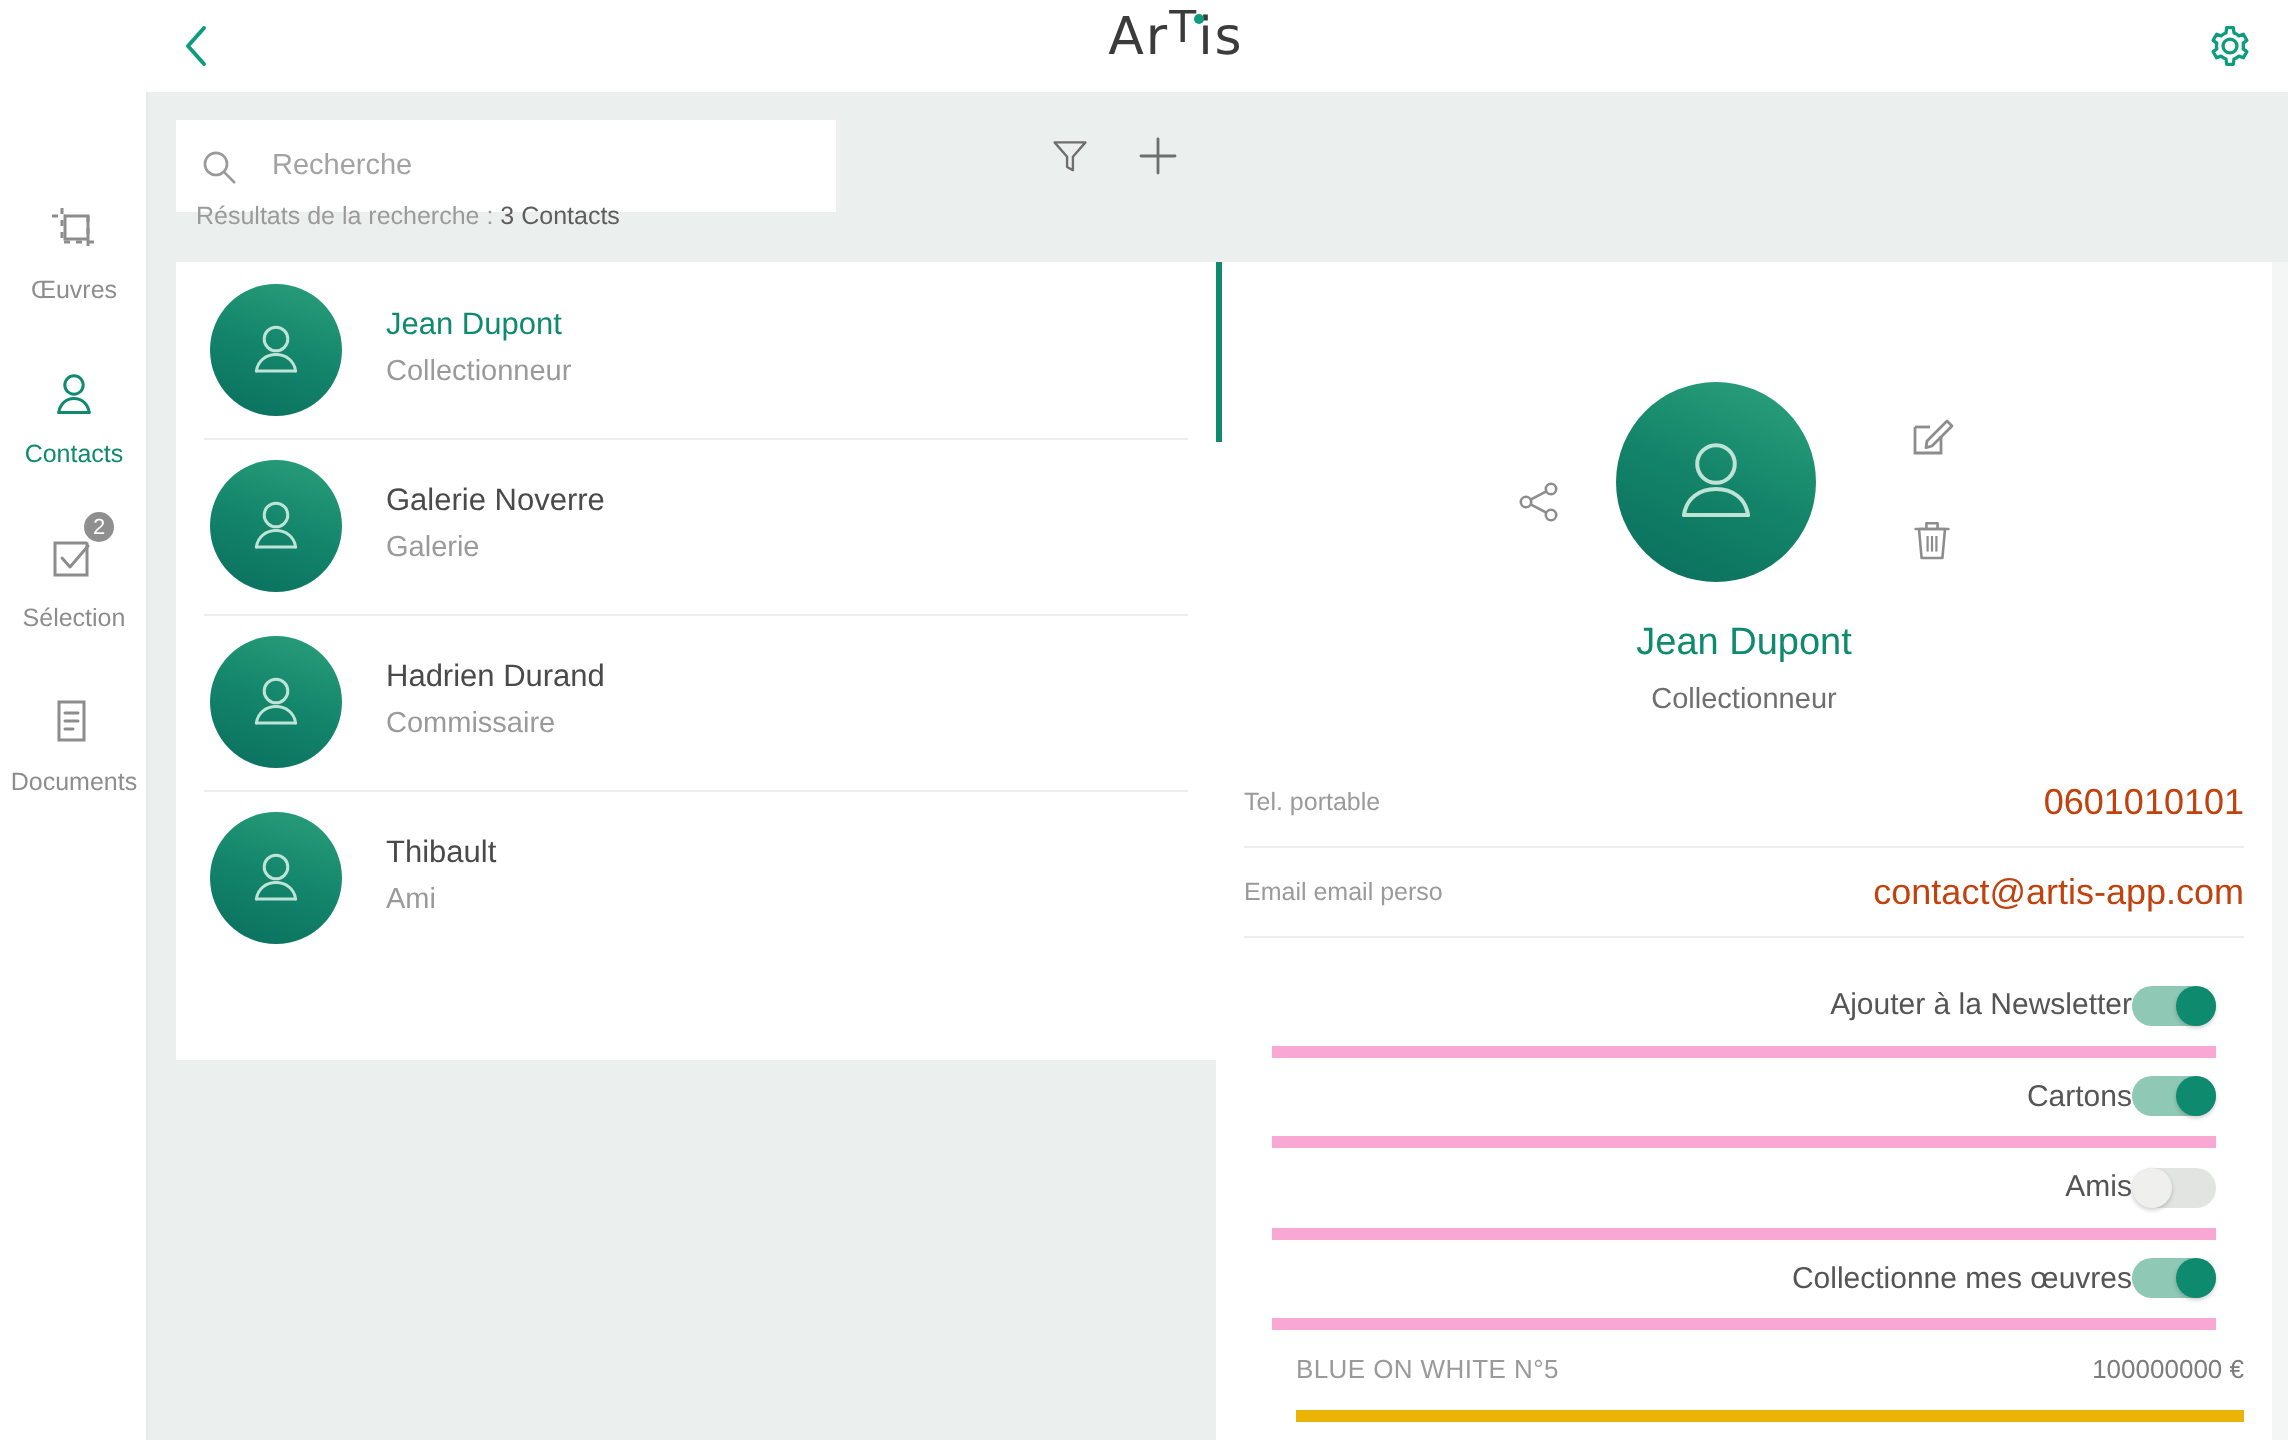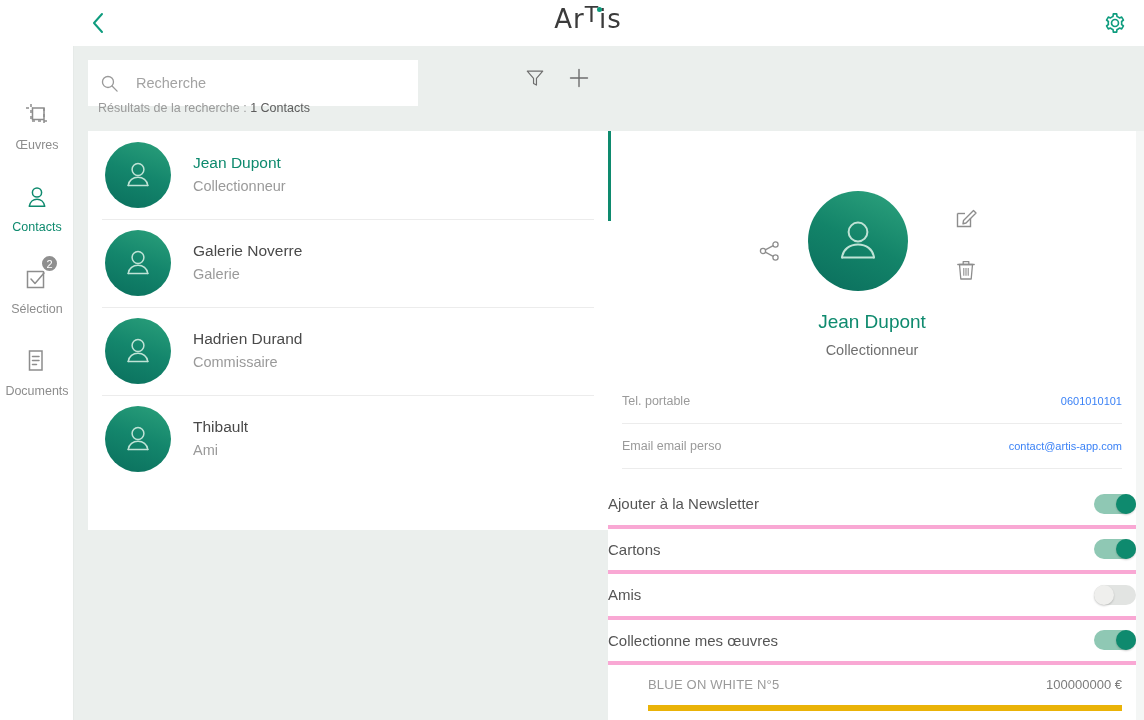--- a/index.html
+++ b/index.html
@@ -161,25 +161,25 @@
     position: absolute; left: 0; right: 0; top: 211px; text-align: center;
     font-size: 14.5px; color: #6f6f6f;
   }
 
   .fields { position: absolute; left: 0; right: 0; top: 248px; }
   .field-row {
     margin: 0 14px; height: 45px; display: flex; align-items: center;
     justify-content: space-between; border-bottom: 1px solid #ececec;
   }
   .field-label { font-size: 12.5px; color: #9a9a9a; }
-  .field-value { font-size: 11px; color: #3b82f6; }
+  .field-value { font-size: 18px; color: #c2410c; }
 
   .toggle-row {
-    margin: 0 0; height: 45.5px; display: flex; align-items: center;
-    justify-content: space-between; border-bottom: 4px solid #f9a8d4;
+    margin: 0 28px; height: 45.5px; display: flex; align-items: center;
+    justify-content: flex-end; border-bottom: 6px solid #f9a8d4;
   }
   .toggle-label { font-size: 15px; color: #555555; }
   .switch {
     width: 42px; height: 20px; border-radius: 10px; position: relative;
     cursor: pointer; background: #8fc8b4;
   }
   .switch .knob {
     position: absolute; width: 20px; height: 20px; border-radius: 50%;
     top: 0; right: 0; background: #0e8a6e;
     box-shadow: 0 1px 2px rgba(0,0,0,.2);
@@ -289,21 +289,21 @@
     </div>
 
     <div class="tool-ico tool-plus">
       <svg width="22" height="22" viewBox="0 0 22 22">
         <line x1="11" y1="2.5" x2="11" y2="19.5" stroke="#6e6e6e" stroke-width="1.4" stroke-linecap="round"></line>
         <line x1="2.5" y1="11" x2="19.5" y2="11" stroke="#6e6e6e" stroke-width="1.4" stroke-linecap="round"></line>
       </svg>
     </div>
 
     <div class="results">
-      <span>Résultats de la recherche : </span><b>1 Contacts</b>
+      <span>Résultats de la recherche : </span><b>3 Contacts</b>
     </div>
 
     <div class="listpanel">
 
       <div class="contact-row selected">
         <div class="avatar">
           <svg width="34" height="34" viewBox="0 0 34 34">
             <circle cx="17" cy="11.5" r="5.9" fill="none" stroke="#bfe3d6" stroke-width="1.5"></circle>
             <path d="M7.2 27.5c.7-5.2 4.9-8.2 9.8-8.2s9.1 3 9.8 8.2" fill="none" stroke="#bfe3d6" stroke-width="1.5" stroke-linecap="round"></path>
             <path d="M7.2 27.5 H26.8" fill="none" stroke="#bfe3d6" stroke-width="1.5" stroke-linecap="round"></path>

